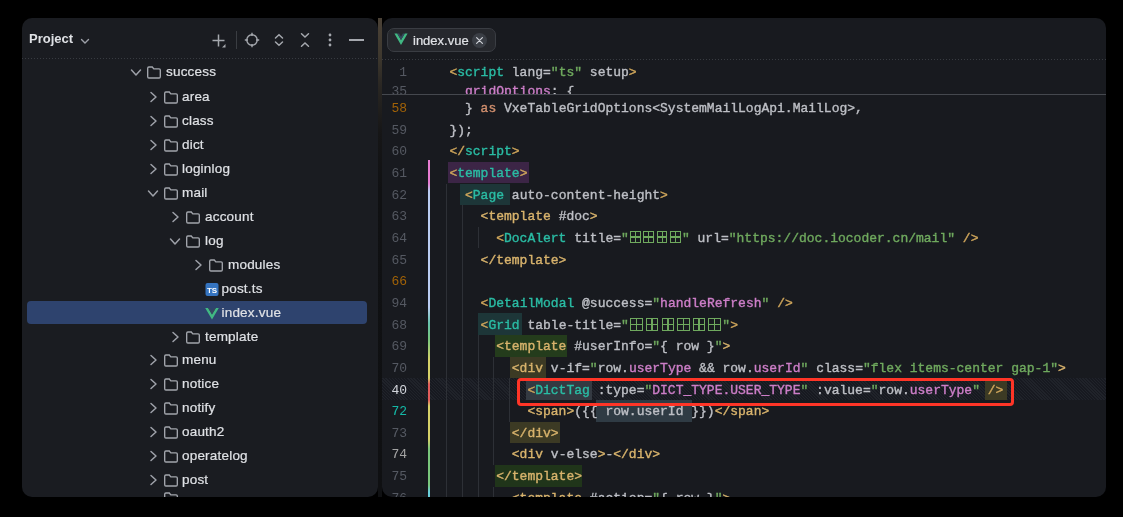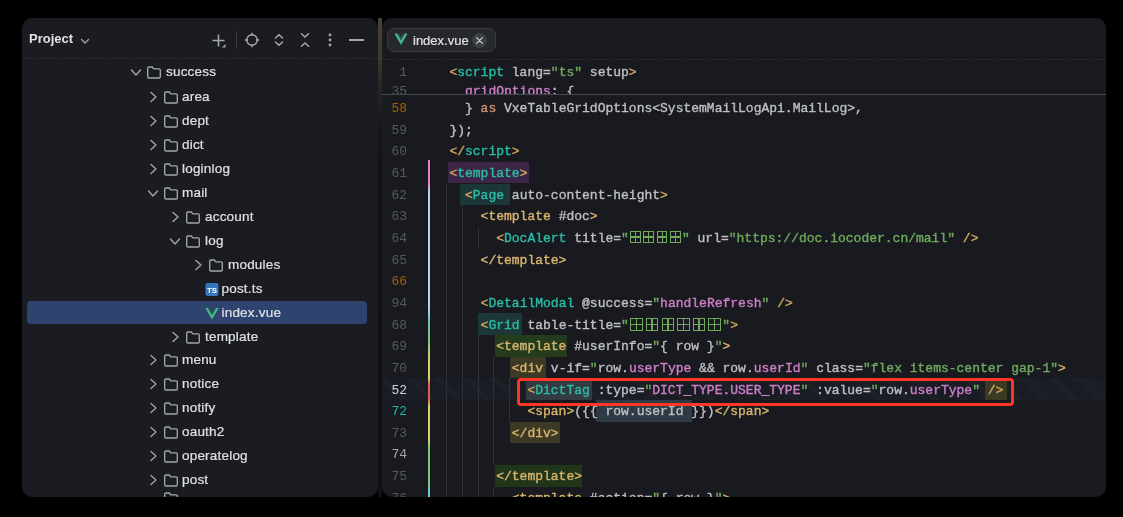--- a/index.html
+++ b/index.html
@@ -68,21 +68,21 @@
     <div class="ticon" style="left:140.5px;top:66.5px"><svg width="16" height="24" viewBox="0 0 16 24">
         <path d="M1.7 8.2 C1.7 7.5 2.2 7 2.9 7 h3.4 l1.5 1.9 h5.3 c0.7 0 1.2 0.5 1.2 1.2 v6.7 c0 0.7 -0.5 1.2 -1.2 1.2 h-10.2 c-0.7 0 -1.2 -0.5 -1.2 -1.2 Z" fill="none" stroke="#a2a5ac" stroke-width="1.35"></path>
       </svg></div>
     <div class="trow" style="left:160.0px;top:66.5px">area</div>
     <div class="chev" style="left:123.0px;top:90.6px"><svg width="16" height="24" viewBox="0 0 16 24">
         <path d="M6 7.5 L11 12 L6 16.5" fill="none" stroke="#9da0a8" stroke-width="1.5" stroke-linecap="round" stroke-linejoin="round"></path>
       </svg></div>
     <div class="ticon" style="left:140.5px;top:90.6px"><svg width="16" height="24" viewBox="0 0 16 24">
         <path d="M1.7 8.2 C1.7 7.5 2.2 7 2.9 7 h3.4 l1.5 1.9 h5.3 c0.7 0 1.2 0.5 1.2 1.2 v6.7 c0 0.7 -0.5 1.2 -1.2 1.2 h-10.2 c-0.7 0 -1.2 -0.5 -1.2 -1.2 Z" fill="none" stroke="#a2a5ac" stroke-width="1.35"></path>
       </svg></div>
-    <div class="trow" style="left:160.0px;top:90.6px">dept</div>
+    <div class="trow" style="left:160.0px;top:90.6px">class</div>
     <div class="chev" style="left:123.0px;top:114.7px"><svg width="16" height="24" viewBox="0 0 16 24">
         <path d="M6 7.5 L11 12 L6 16.5" fill="none" stroke="#9da0a8" stroke-width="1.5" stroke-linecap="round" stroke-linejoin="round"></path>
       </svg></div>
     <div class="ticon" style="left:140.5px;top:114.7px"><svg width="16" height="24" viewBox="0 0 16 24">
         <path d="M1.7 8.2 C1.7 7.5 2.2 7 2.9 7 h3.4 l1.5 1.9 h5.3 c0.7 0 1.2 0.5 1.2 1.2 v6.7 c0 0.7 -0.5 1.2 -1.2 1.2 h-10.2 c-0.7 0 -1.2 -0.5 -1.2 -1.2 Z" fill="none" stroke="#a2a5ac" stroke-width="1.35"></path>
       </svg></div>
     <div class="trow" style="left:160.0px;top:114.7px">dict</div>
     <div class="chev" style="left:123.0px;top:138.8px"><svg width="16" height="24" viewBox="0 0 16 24">
         <path d="M6 7.5 L11 12 L6 16.5" fill="none" stroke="#9da0a8" stroke-width="1.5" stroke-linecap="round" stroke-linejoin="round"></path>
       </svg></div>
@@ -226,21 +226,21 @@
     <div class="gut" style="left:0;top:143.8px;color:#555962">61</div>
     <div class="gut" style="left:0;top:165.5px;color:#555962">62</div>
     <div class="gut" style="left:0;top:187.1px;color:#555962">63</div>
     <div class="gut" style="left:0;top:208.8px;color:#555962">64</div>
     <div class="gut" style="left:0;top:230.5px;color:#555962">65</div>
     <div class="gut" style="left:0;top:252.1px;color:#a16207">66</div>
     <div class="gut" style="left:0;top:273.8px;color:#555962">94</div>
     <div class="gut" style="left:0;top:295.4px;color:#555962">68</div>
     <div class="gut" style="left:0;top:317.1px;color:#555962">69</div>
     <div class="gut" style="left:0;top:338.7px;color:#555962">70</div>
-    <div class="gut" style="left:0;top:360.4px;color:#d2d5db">52</div>
+    <div class="gut" style="left:0;top:360.4px;color:#d2d5db">40</div>
     <div class="gut" style="left:0;top:382.0px;color:#14b8a6">72</div>
     <div class="gut" style="left:0;top:403.7px;color:#555962">73</div>
     <div class="gut" style="left:0;top:425.3px;color:#a3a3a3">74</div>
     <div class="gut" style="left:0;top:447.0px;color:#555962">75</div>
     <div class="gut" style="left:0;top:468.6px;color:#555962">76</div>
     <div class="ln" style="top:78.9px">  } <s5>as</s5> VxeTableGridOptions&lt;SystemMailLogApi.MailLog&gt;,</div>
     <div class="ln" style="top:100.5px">});</div>
     <div class="ln" style="top:122.2px"><s1>&lt;/</s1><s2>script</s2><s1>&gt;</s1></div>
     <div class="ln" style="top:143.8px"><s1>&lt;</s1><s2>template</s2><s1>&gt;</s1></div>
     <div class="ln" style="top:165.5px">  <s1>&lt;</s1><s2>Page</s2> auto-content-height<s1>&gt;</s1></div>
@@ -248,15 +248,16 @@
     <div class="ln" style="top:208.8px">      <s1>&lt;</s1><s2>DocAlert</s2> title=<s3>"<span class="tofu2"></span><span class="tofu2"></span><span class="tofu2"></span><span class="tofu2"></span>"</s3> url=<s3>"<span class="u">https://doc.iocoder.cn/mail</span>"</s3> <s1>/&gt;</s1></div>
     <div class="ln" style="top:230.5px">    <s6>&lt;/template&gt;</s6></div>
     <div class="ln" style="top:252.1px"></div>
     <div class="ln" style="top:273.8px">    <s1>&lt;</s1><s2>DetailModal</s2> @success=<s3>"</s3><s4>handleRefresh</s4><s3>"</s3> <s1>/&gt;</s1></div>
     <div class="ln" style="top:295.4px">    <s1>&lt;</s1><s2>Grid</s2> table-title=<s3>"<span class="tofu"></span><span class="tofu"></span><span class="tofu"></span><span class="tofu"></span><span class="tofu"></span><span class="tofu"></span>"</s3><s1>&gt;</s1></div>
     <div class="ln" style="top:317.1px">      <s6>&lt;template</s6> #userInfo=<s3>"</s3>{ row }<s3>"</s3><s6>&gt;</s6></div>
     <div class="ln" style="top:338.7px">        <s6>&lt;div</s6> v-if=<s3>"</s3>row.<s4>userType</s4> &amp;&amp; row.<s4>userId</s4><s3>"</s3> class=<s3>"flex items-center gap-1"</s3><s6>&gt;</s6></div>
     <div class="ln" style="top:360.4px">          <s1>&lt;</s1><s2>DictTag</s2> :type=<s3>"</s3><s4>DICT_TYPE.USER_TYPE</s4><s3>"</s3> :value=<s3>"</s3>row.<s4>userType</s4><s3>"</s3> <s1>/&gt;</s1></div>
     <div class="ln" style="top:382.0px">          <s6>&lt;span&gt;</s6>({{ row.userId }})<s6>&lt;/span&gt;</s6></div>
     <div class="ln" style="top:403.7px">        <s6>&lt;/div&gt;</s6></div>
+    <div class="ln" style="top:425.3px">        <s6>&lt;div</s6> v-else<s6>&gt;</s6>-<s6>&lt;/div&gt;</s6></div>
     <div class="ln" style="top:447.0px">      <s6>&lt;/template&gt;</s6></div>
     <div class="ln" style="top:468.6px">        <s6>&lt;template</s6> #action=<s3>"</s3>{ row }<s3>"</s3><s6>&gt;</s6></div>
     <div class="abs" style="left:134.5px;top:360.0px;width:497.5px;height:28px;border:3px solid #ff3527;border-radius:4px"></div>
   </div>
 </body></html>

